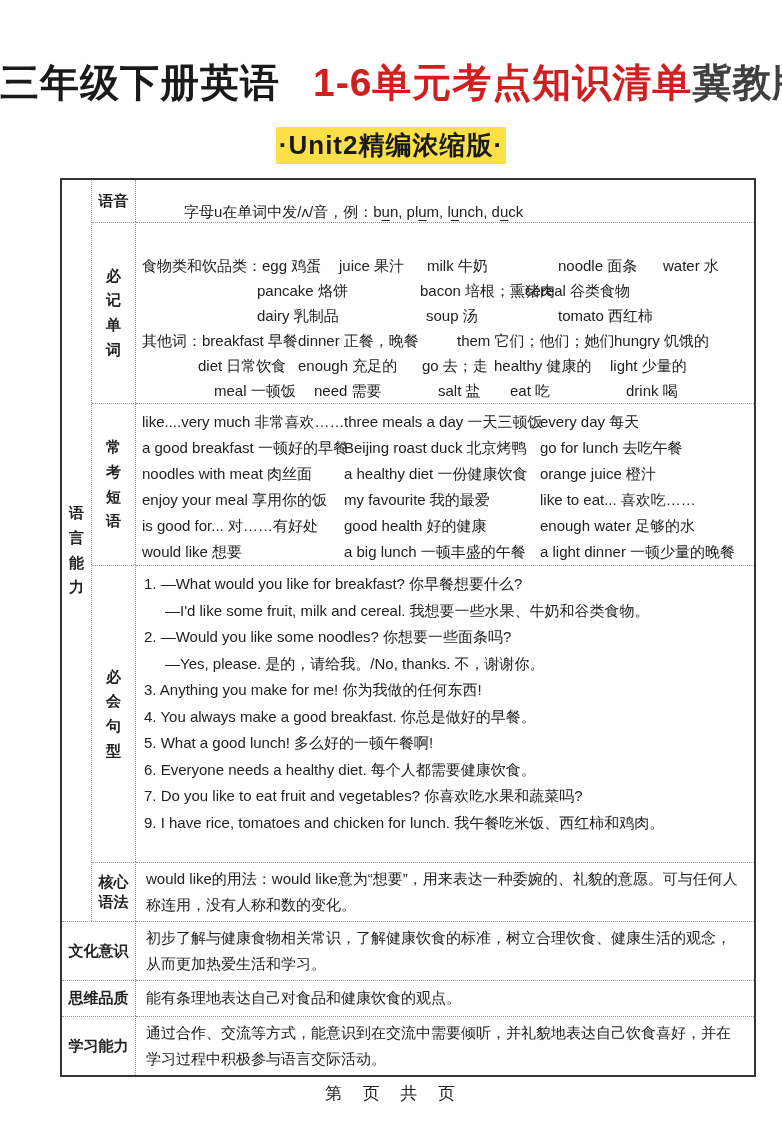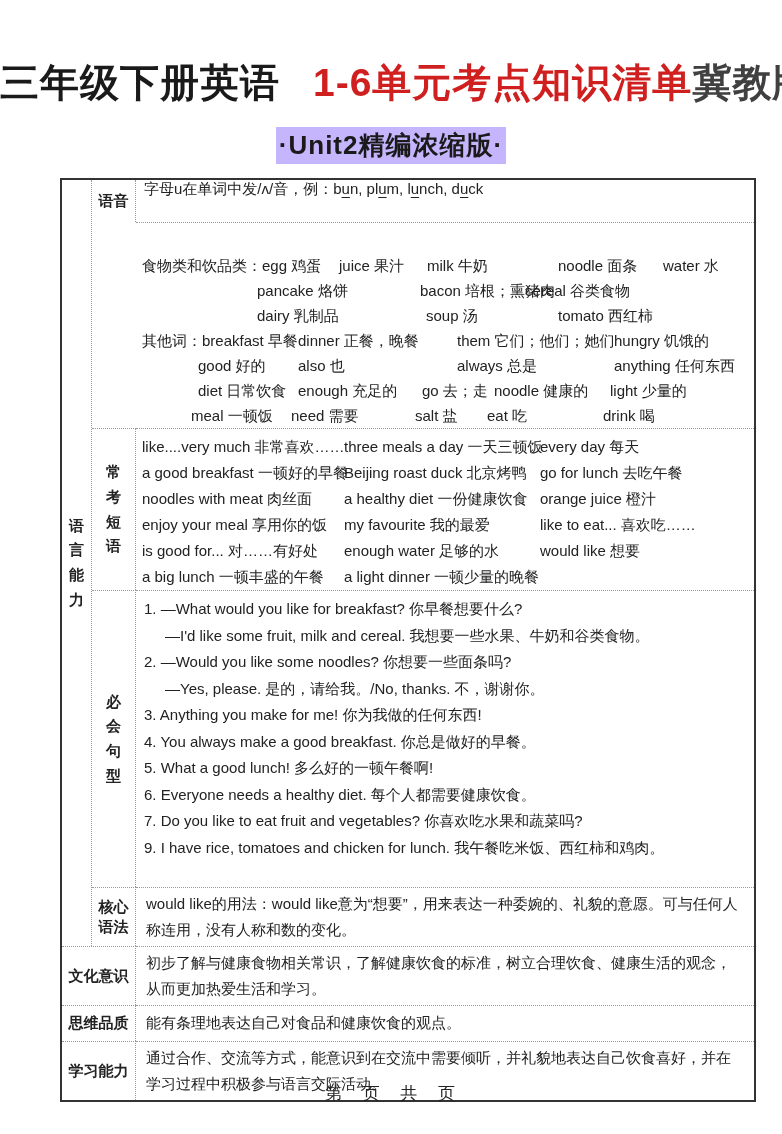--- a/index.html
+++ b/index.html
@@ -20,21 +20,21 @@
     letter-spacing: 1px;
     white-space: nowrap;
   }
   .title .t-black { color: #1a1a1a; }
   .title .t-red   { color: #cf1f1f; margin-left: 33px; }
   .title .t-blue  { color: #404040; }
 
   .subtitle-wrap { text-align: center; margin-top: 17px; }
   .subtitle {
     display: inline-block;
-    background: #c4b5fd;
+    background: #fde047;
     color: #1a1a1a;
     font-size: 26px;
     font-weight: 700;
     padding: 1px 3px;
     letter-spacing: 1px;
   }
 
   
   .sheet {
     position: absolute;
@@ -77,35 +77,36 @@
   .con-cult    { grid-column: 3; grid-row: 6; }
   .lab-think   { grid-column: 1 / 3; grid-row: 7; }
   .con-think   { grid-column: 3; grid-row: 7; }
   .lab-learn   { grid-column: 1 / 3; grid-row: 8; }
   .con-learn   { grid-column: 3; grid-row: 8; }
 
   
   .con-speech {
     min-height: 42px;
     display: flex;
-    align-items: flex-start;
+    align-items: flex-end;
     padding-left: 8px;
     white-space: nowrap;
+    margin-left: 40px;
   }
   .us { text-decoration: underline; text-underline-offset: 3px; }
 
   .con-words { min-height: 179px; padding: 4px 0 0 6px; }
   .wline { display: grid; height: 25px; line-height: 25px; white-space: nowrap; }
   .wl1 { grid-template-columns: 197px 88px 131px 105px auto; margin-top: 26px; }
   .wl2 { margin-left: 115px; grid-template-columns: 163px 105px auto; }
   .wl3 { margin-left: 115px; grid-template-columns: 169px 132px auto; }
   .wl4 { grid-template-columns: 156px 159px 157px auto; }
   .wl5 { margin-left: 56px; grid-template-columns: 100px 159px 157px auto; }
   .wl6 { margin-left: 56px; grid-template-columns: 100px 124px 72px 116px auto; }
-  .wl7 { margin-left: 49px; grid-template-columns: 100px 124px 72px 116px auto; }
+  .wl7 { margin-left: 72px; grid-template-columns: 100px 124px 72px 116px auto; }
 
   .con-phrases { min-height: 162px; padding: 5px 0 0 6px; }
   .pgrid {
     display: grid;
     grid-template-columns: 202px 196px auto;
     grid-auto-rows: 26px;
     line-height: 26px;
     white-space: nowrap;
   }
 
@@ -150,20 +151,23 @@
 
   <div class="cell label-cell bdr lab-speech">
     <span>语音</span>
   </div>
   <div class="cell con-speech">
     <span>
       <span>字母u在单词中发/ʌ/音，例：b</span><span class="us">u</span><span>n, pl</span><span class="us">u</span><span>m, l</span><span class="us">u</span><span>nch, d</span><span class="us">u</span><span>ck</span>
     </span>
   </div>
 
+  <div class="cell label-cell bdr bdt lab-words">
+    <div class="vert1">必记单词</div>
+  </div>
   <div class="cell bdt con-words">
     <div class="wline wl1">
       <span>食物类和饮品类：egg 鸡蛋</span>
       <span>juice 果汁</span>
       <span>milk 牛奶</span>
       <span>noodle 面条</span>
       <span>water 水</span>
     </div>
     <div class="wline wl2">
       <span>pancake 烙饼</span>
@@ -174,31 +178,25 @@
       <span>dairy 乳制品</span>
       <span>soup 汤</span>
       <span>tomato 西红柿</span>
     </div>
     <div class="wline wl4">
       <span>其他词：breakfast 早餐</span>
       <span>dinner 正餐，晚餐</span>
       <span>them 它们；他们；她们</span>
       <span>hungry 饥饿的</span>
     </div>
-    <div class="wline wl5">
-      <span>good 好的</span>
-      <span>also 也</span>
-      <span>always 总是</span>
-      <span>anything 任何东西</span>
-    </div>
     <div class="wline wl6">
       <span>diet 日常饮食</span>
       <span>enough 充足的</span>
       <span>go 去；走</span>
-      <span>noodle 健康的</span>
+      <span>healthy 健康的</span>
       <span>light 少量的</span>
     </div>
     <div class="wline wl7">
       <span>meal 一顿饭</span>
       <span>need 需要</span>
       <span>salt 盐</span>
       <span>eat 吃</span>
       <span>drink 喝</span>
     </div>
   </div>
@@ -214,20 +212,21 @@
       <span>a good breakfast 一顿好的早餐</span>
       <span>Beijing roast duck 北京烤鸭</span>
       <span>go for lunch 去吃午餐</span>
       <span>noodles with meat 肉丝面</span>
       <span>a healthy diet 一份健康饮食</span>
       <span>orange juice 橙汁</span>
       <span>enjoy your meal 享用你的饭</span>
       <span>my favourite 我的最爱</span>
       <span>like to eat... 喜欢吃……</span>
       <span>is good for... 对……有好处</span>
+      <span>good health 好的健康</span>
       <span>enough water 足够的水</span>
       <span>would like 想要</span>
       <span>a big lunch 一顿丰盛的午餐</span>
       <span>a light dinner 一顿少量的晚餐</span>
     </div>
   </div>
 
   <div class="cell label-cell bdr bdt lab-sent">
     <div class="vert1">必会句型</div>
   </div>

